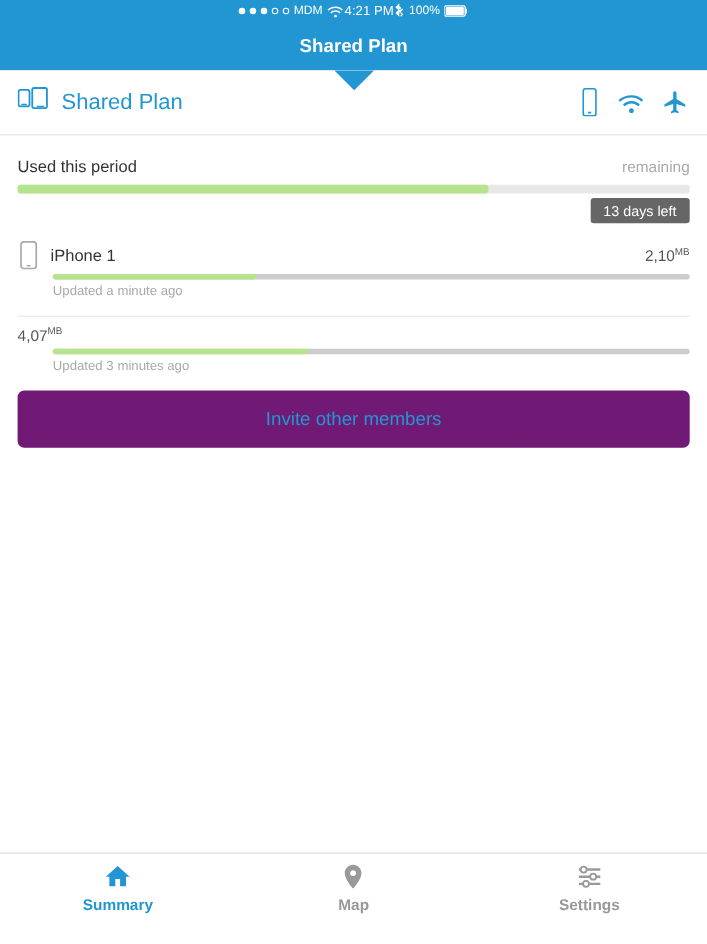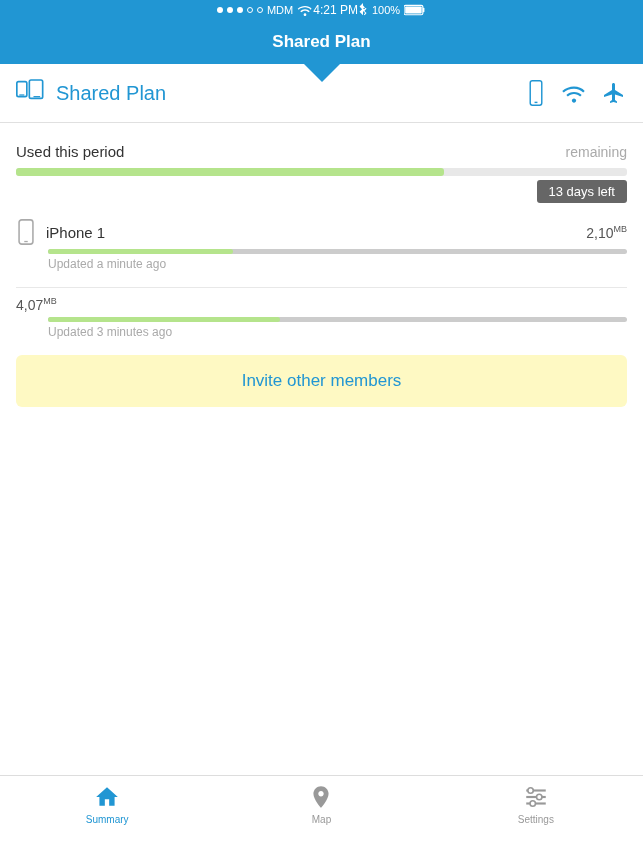--- a/index.html
+++ b/index.html
@@ -87,21 +87,21 @@
     }
 
     
     .main-content {
       padding: 20px 16px 0 16px;
     }
 
     .period-row {
       display: flex;
       justify-content: space-between;
-      align-items: center;
+      align-items: flex-start;
       margin-bottom: 8px;
     }
     .period-label {
       color: #333;
       font-size: 15px;
     }
     .remaining-label {
       color: #aaa;
       font-size: 14px;
     }
@@ -180,21 +180,21 @@
     }
     .device-updated {
       color: #aaa;
       font-size: 12px;
       margin-left: 32px;
     }
 
     
     .invite-section {
       margin-top: 12px;
-      background: #fef9c3;
+      background: #701a75;
       border-radius: 6px;
       padding: 16px;
       text-align: center;
     }
     .invite-button {
       color: #2196d3;
       font-size: 17px;
       background: none;
       border: none;
       cursor: pointer;
@@ -216,22 +216,23 @@
     }
     .tab-item {
       flex: 1;
       display: flex;
       flex-direction: column;
       align-items: center;
       gap: 4px;
       cursor: pointer;
     }
     .tab-label {
-      font-size: 10px;
+      font-size: 14px;
       color: #999;
+      font-weight: bold;
     }
     .tab-label.active {
       color: #2196d3;
     }
 
     
     .device-separator {
       height: 1px;
       background: #e8e8e8;
       margin: 8px 0;

